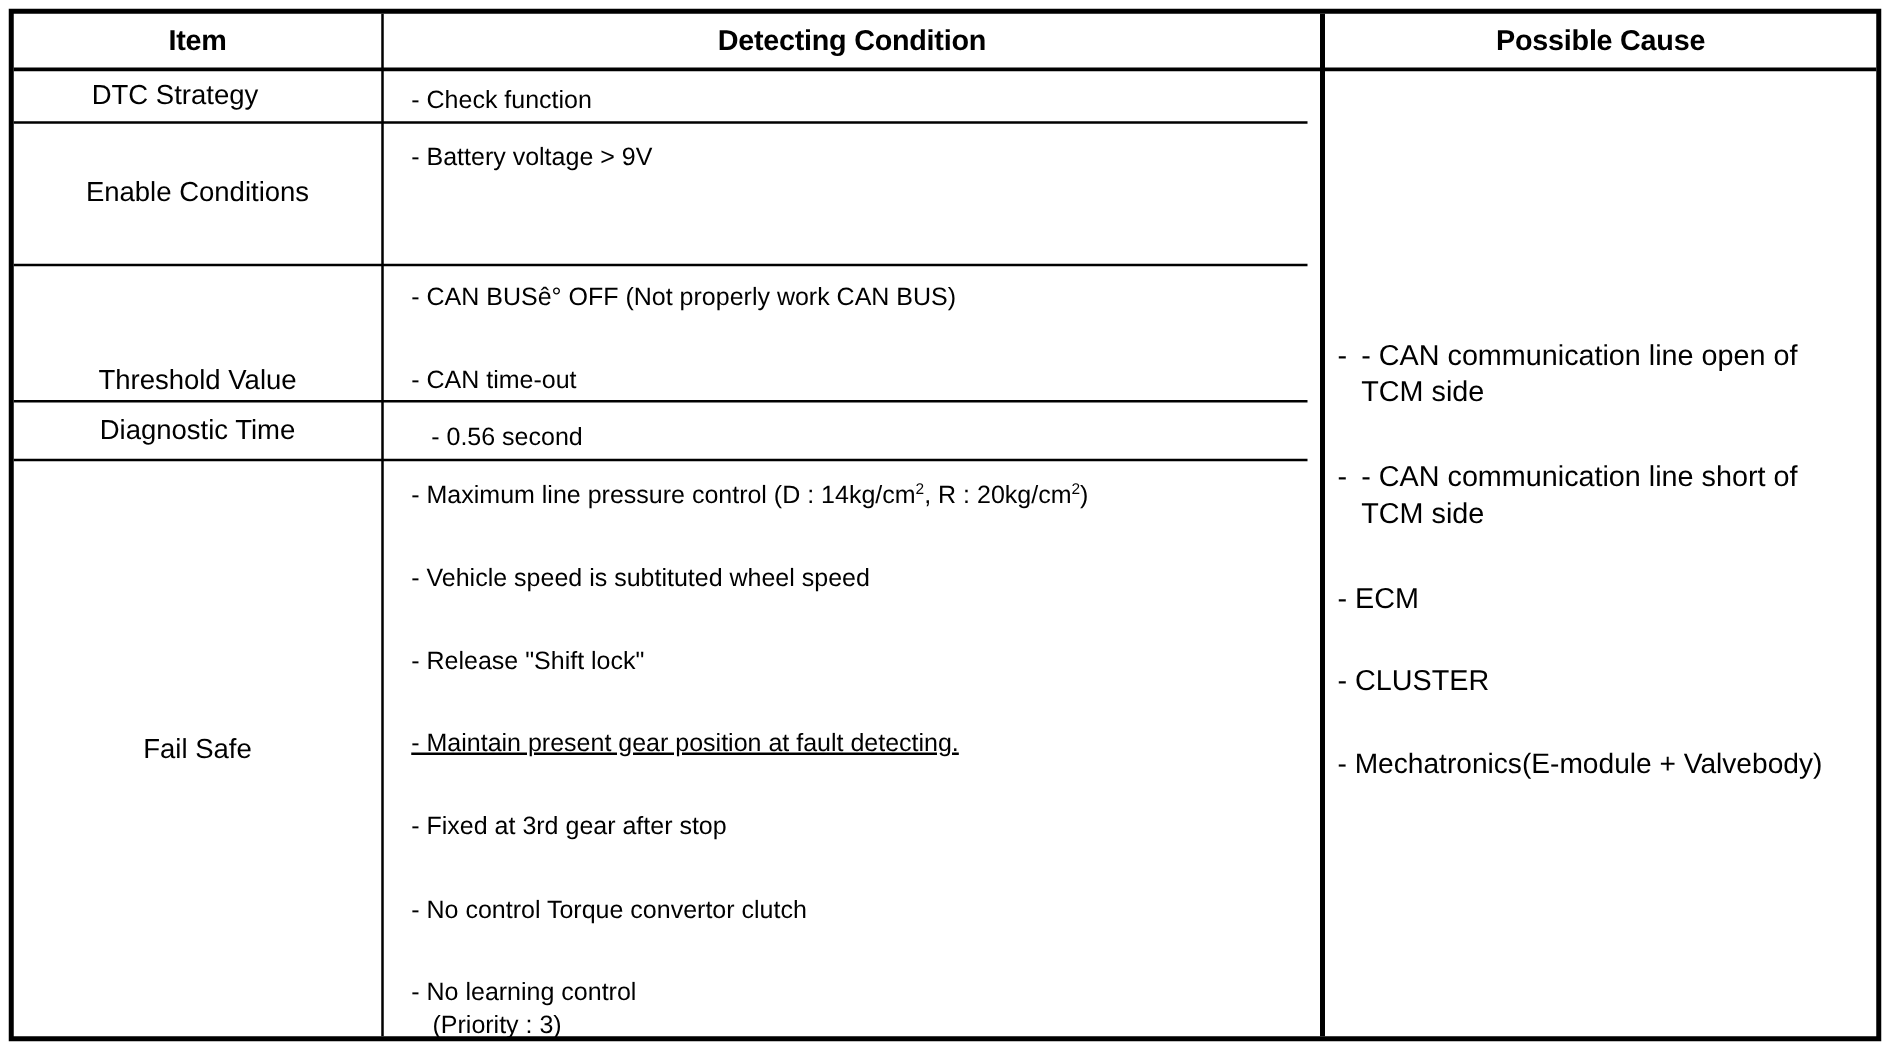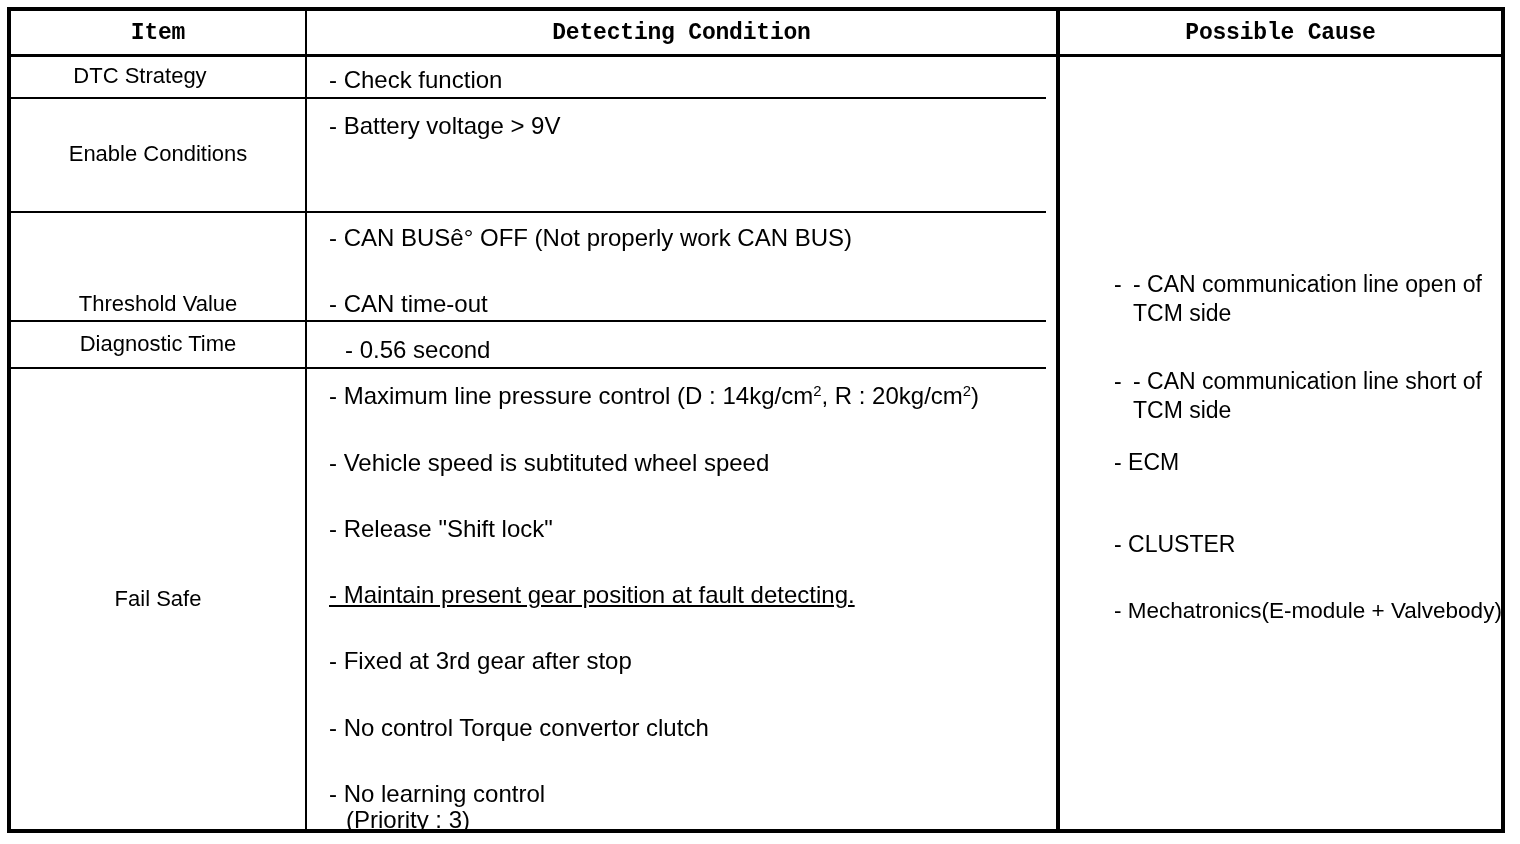--- a/index.html
+++ b/index.html
@@ -57,21 +57,21 @@
 
   
   .cell {
     position: absolute;
     box-sizing: border-box;
   }
 
   .hdr {
     text-align: center;
     font-weight: bold;
-    font-family: Liberation Mono, monospace;
+    font-family: Liberation Sans, sans-serif;
     font-stretch: condensed;
     font-size: 23px;
     letter-spacing: -0.2px;
     display: flex;
     align-items: center;
     justify-content: center;
     white-space: nowrap;
   }
 
   .item-label {
@@ -80,21 +80,21 @@
     display: flex;
     align-items: center;
     justify-content: center;
     white-space: nowrap;
   }
 
   
   .bullet {
     position: absolute;
     white-space: nowrap;
-    font-size: 24px;
+    font-size: 20px;
     line-height: 26px;
   }
   .bullet .cont {
     display: block;
     padding-left: 17px;
   }
 
   sup.sq {
     font-size: 0.62em;
     vertical-align: 0.55em;
@@ -102,21 +102,20 @@
   }
 
   
   .cause-bullet {
     position: absolute;
     left: 10px;
     right: 6px;
     font-size: 23px;
     line-height: 29px;
     white-space: normal;
-    margin-left: 44px;
   }
   .cause-bullet .dash {
     display: inline-block;
     width: 19px;
   }
   .cause-bullet .wrap2 {
     display: block;
     padding-left: 19px;
   }
   .cause-bullet.nowrap { white-space: nowrap; }
@@ -228,21 +227,21 @@
       <div class="cause-bullet" style="top:216px;">
         <span class="dash">-</span><span style="margin-left:-19px; padding-left:19px;">- CAN communication line open of</span>
         <span class="wrap2">TCM side</span>
       </div>
 
       <div class="cause-bullet" style="top:313px;">
         <span class="dash">-</span><span style="margin-left:-19px; padding-left:19px;">- CAN communication line short of</span>
         <span class="wrap2">TCM side</span>
       </div>
 
-      <div class="cause-bullet nowrap" style="top:394px;">
+      <div class="cause-bullet nowrap" style="top:410px;">
         <span>- ECM</span>
       </div>
 
       <div class="cause-bullet nowrap" style="top:476px;">
         <span>- CLUSTER</span>
       </div>
 
       <div class="cause-bullet nowrap" style="top:542px; font-size:22.5px;">
         <span>- Mechatronics(E-module + Valvebody)</span>
       </div>

